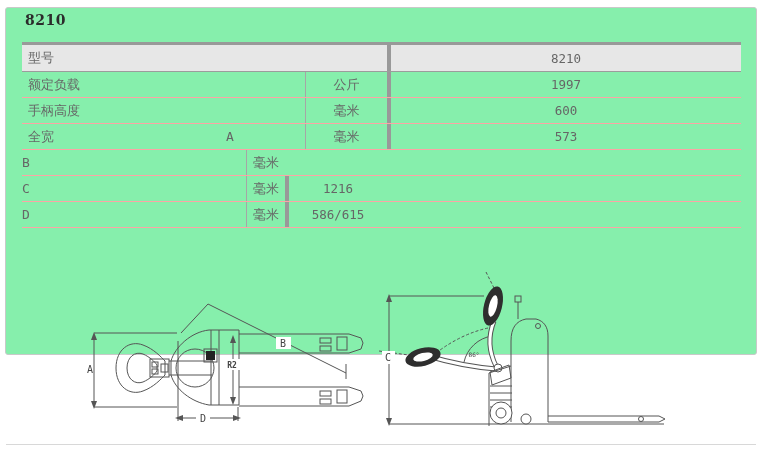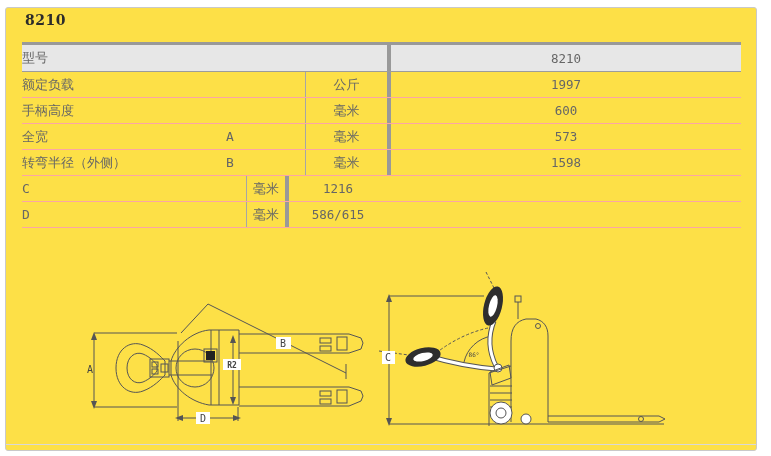--- a/index.html
+++ b/index.html
@@ -1,28 +1,28 @@
 <!DOCTYPE html>
 <html><head>
 <meta charset="utf-8">
 <style>
   html,body{margin:0;padding:0;background:#fff;}
   body{width:771px;height:456px;position:relative;font-family:"DejaVu Sans","Liberation Sans",sans-serif;}
-  .page{position:absolute;left:5px;top:7px;width:752px;height:444px;background:#fde047;
+  .page{position:absolute;left:5px;top:7px;width:752px;height:348px;background:#86efac;
         border:1px solid #c9c9c9;border-radius:3px;box-sizing:border-box;}
   .title{position:absolute;left:19px;top:4px;font-family:"DejaVu Serif","Liberation Serif",serif;
          font-weight:bold;font-size:14px;color:#2b2b2b;letter-spacing:0.5px;}
   
   .spec-table{position:absolute;left:16px;top:34px;width:719px;border-top:3px solid #999;
               font-size:13px;color:#666;}
   .trow{display:grid;grid-template-columns:204px 59px 102px 354px;height:25px;
         align-items:center;border-bottom:1px solid #fca5a5;}
   .trow.header{height:26px;background:#e7e7e7;border-bottom:1px solid #9c9c9c;}
   .trow.header .cell-label{grid-column:1/4;}
-  .cell-label{white-space:nowrap;overflow:hidden;}
+  .cell-label{padding-left:6px;white-space:nowrap;overflow:hidden;}
   .cell-letter{font-family:"DejaVu Sans Mono","Liberation Mono",monospace;text-align:left;}
   .cell-unit{text-align:center;border-left:1px solid #a6a6a6;height:100%;
              display:flex;align-items:center;justify-content:center;box-sizing:border-box;margin-left:20px;}
   .cell-value{text-align:center;border-left:4px solid #999;height:100%;
               display:flex;align-items:center;justify-content:center;box-sizing:border-box;
               font-family:"DejaVu Sans Mono","Liberation Mono",monospace;font-size:12.5px;}
   
   .drawing{position:absolute;}
   .drawing svg{display:block;}
   .dimtext{font-family:"DejaVu Sans Mono","Liberation Mono",monospace;fill:#444;}
@@ -52,24 +52,22 @@
       <div class="cell-unit">毫米</div>
       <div class="cell-value">600</div>
     </div>
     <div class="trow">
       <div class="cell-label">全宽</div>
       <div class="cell-letter">A</div>
       <div class="cell-unit">毫米</div>
       <div class="cell-value">573</div>
     </div>
     <div class="trow">
-      <div class="cell-label">转弯半径（外侧）</div>
       <div class="cell-letter">B</div>
       <div class="cell-unit">毫米</div>
-      <div class="cell-value">1598</div>
     </div>
     <div class="trow">
       <div class="cell-letter">C</div>
       <div class="cell-unit">毫米</div>
       <div class="cell-value">1216</div>
     </div>
     <div class="trow">
       <div class="cell-letter">D</div>
       <div class="cell-unit">毫米</div>
       <div class="cell-value">586/615</div>

